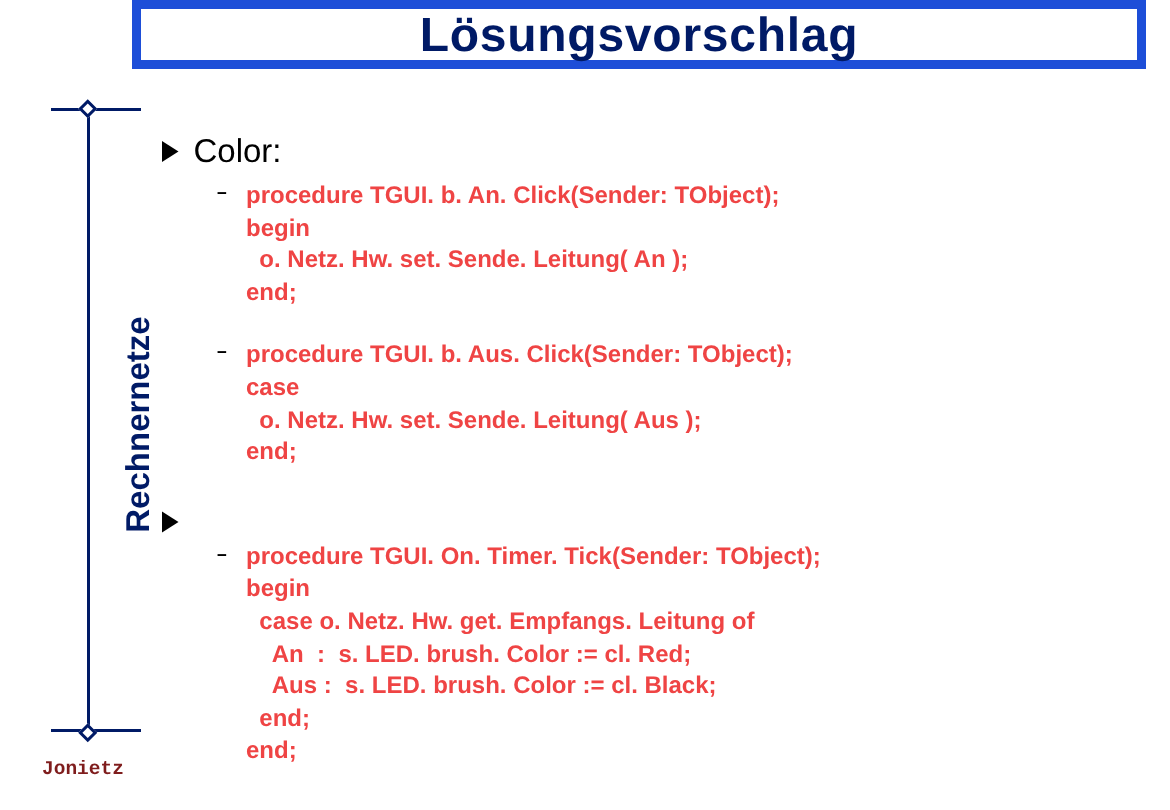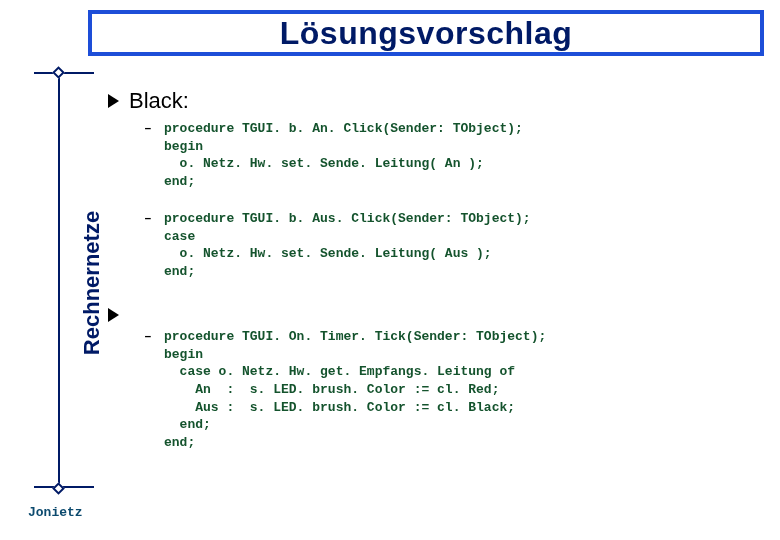--- a/index.html
+++ b/index.html
@@ -6,25 +6,25 @@
   body {
     width: 780px;
     height: 540px;
     background: #ffffff;
     font-family: Arial, Helvetica, sans-serif;
     position: relative;
     overflow: hidden;
   }
   .title-frame {
     position: absolute;
-    top: 10px;
+    top: 0;
     left: 88px;
     right: 16px;
     height: 46px;
-    border: 4px solid #1d4ed8;
+    border: 6px solid #1d4ed8;
     display: flex;
     align-items: center;
     justify-content: center;
   }
   .title-text {
     font-size: 32px;
     font-weight: bold;
     color: #001a66;
     letter-spacing: 0.5px;
   }
@@ -104,58 +104,58 @@
   }
   .dash-col {
     font-family: "Courier New", monospace;
     font-size: 13px;
     font-weight: bold;
     color: #000;
     line-height: 1.35;
     min-width: 10px;
   }
   .code-block {
-    font-family: Liberation Mono, monospace;
-    font-size: 13px;
+    font-family: Liberation Sans, sans-serif;
+    font-size: 16px;
     font-weight: bold;
-    color: #14532d;
+    color: #ef4444;
     white-space: pre;
     line-height: 1.35;
   }
   .item-gap { height: 14px; }
   .section-gap { height: 22px; }
   .footer {
     position: absolute;
     left: 28px;
     bottom: 20px;
     font-family: "Courier New", monospace;
     font-size: 13px;
     font-weight: bold;
-    color: #0c4a6e;
+    color: #7f1d1d;
   }
 </style>
 </head>
 <body>
 
 <div class="title-frame">
   <div class="title-text">Lösungsvorschlag</div>
 </div>
 
 <div class="vline"></div>
 <div class="hline-top"></div>
 <div class="hline-bot"></div>
 <div class="diamond top"></div>
 <div class="diamond bot"></div>
 <div class="sidebar-label">Rechnernetze</div>
 
 <div class="content">
 
   <div class="bullet-row">
     <div class="bullet-arrow"></div>
-    <div class="bullet-label">Black:</div>
+    <div class="bullet-label">Color:</div>
   </div>
 
   <div class="code-item">
     <div class="dash-col">–</div>
     <div class="code-block">procedure TGUI. b. An. Click(Sender: TObject);
 begin
   o. Netz. Hw. set. Sende. Leitung( An );
 end;</div>
   </div>
 

